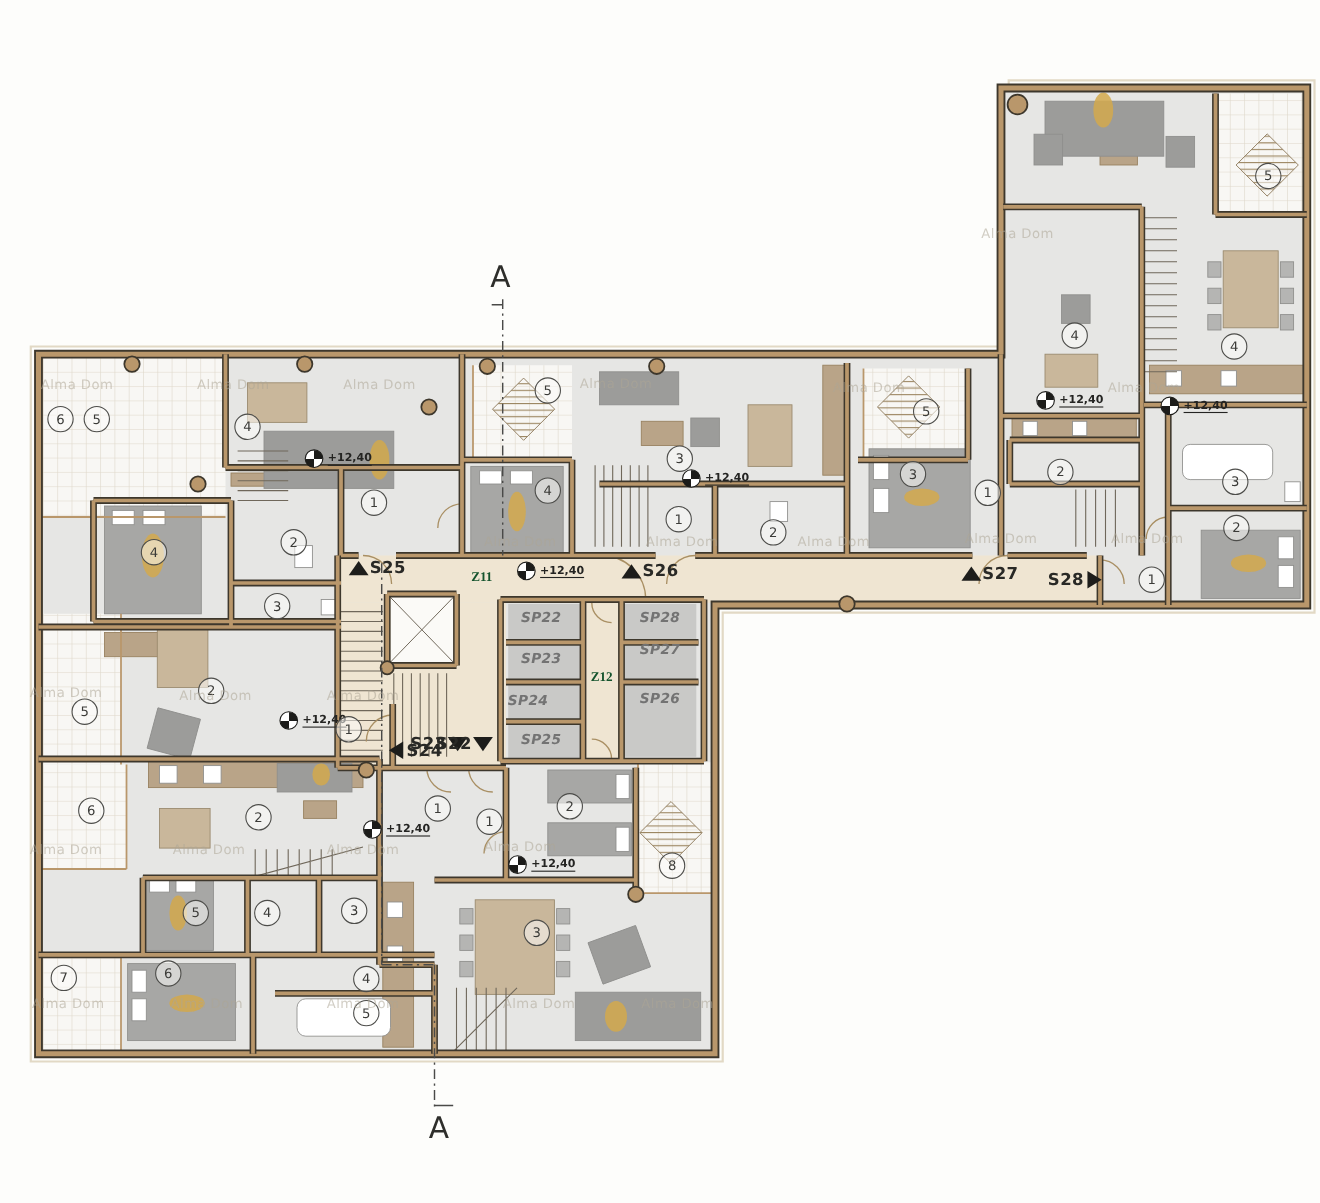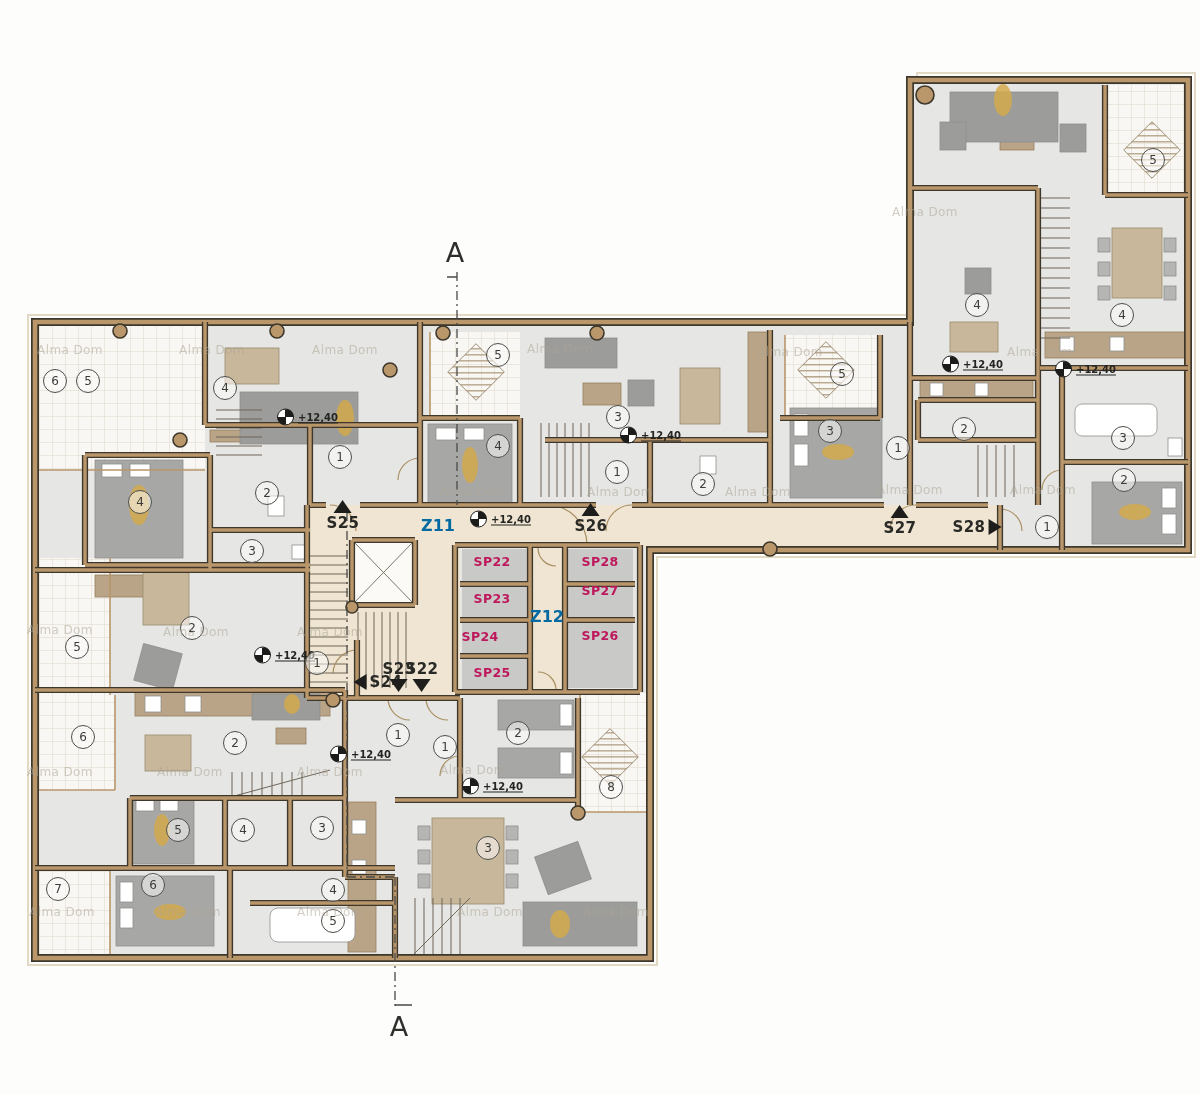--- a/index.html
+++ b/index.html
@@ -3,30 +3,30 @@
 <meta charset="utf-8">
 <style>
   html,body{margin:0;padding:0;background:#ffffff;}
   .stage{position:relative;width:1200px;height:1094px;background:#fdfdfb;overflow:hidden;
          font-family:"DejaVu Sans","Liberation Sans",sans-serif;}
   .stage svg{position:absolute;left:0;top:0;}
   .lbl{position:absolute;transform:translate(-50%,-50%);white-space:nowrap;}
   .rc{position:absolute;width:22px;height:22px;border:1.4px solid #4d4d4a;border-radius:50%;
       background:rgba(252,252,250,.55);color:#3b3b38;font-size:12px;font-weight:500;
       display:flex;align-items:center;justify-content:center;transform:translate(-50%,-50%);}
-  .sp{color:#be185d;font-size:12.5px;font-weight:bold;letter-spacing:.3px;}
-  .zl{color:#0369a1;font-size:16px;font-weight:bold;}
+  .sp{color:#737373;font-size:12.5px;font-weight:bold;letter-spacing:.3px;font-style:italic;}
+  .zl{color:#14532d;font-size:12px;font-weight:bold;font-family:Liberation Serif, serif;}
   .wm{color:rgba(173,165,150,.55);font-size:12px;font-weight:500;letter-spacing:.4px;}
   .section-a{color:#2e2e2b;font-size:27px;font-weight:500;}
   .elev{position:absolute;display:flex;align-items:center;gap:4px;transform:translate(0,-50%);}
   .elev-glyph{width:15px;height:15px;border-radius:50%;border:1.2px solid #1c1c1a;flex:0 0 auto;
       background:conic-gradient(#1c1c1a 0 90deg,#fff 90deg 180deg,#1c1c1a 180deg 270deg,#fff 270deg 360deg);}
   .elev-text{color:#242422;font-size:10px;font-weight:bold;border-bottom:1.6px solid #242422;line-height:1.1;}
   .ent{position:absolute;display:flex;align-items:center;gap:3px;transform:translate(-50%,-50%);}
-  .ent.col{flex-direction:column;gap:1px;}
+  .ent.col{flex-direction:row;gap:1px;}
   .ent-label{color:#292926;font-size:15px;font-weight:bold;letter-spacing:.4px;}
   .tri{width:0;height:0;}
   .tri-up{border-left:9px solid transparent;border-right:9px solid transparent;border-bottom:13px solid #1d1d1b;}
   .tri-down{border-left:9px solid transparent;border-right:9px solid transparent;border-top:13px solid #1d1d1b;}
   .tri-left{border-top:8px solid transparent;border-bottom:8px solid transparent;border-right:13px solid #1d1d1b;}
   .tri-right{border-top:8px solid transparent;border-bottom:8px solid transparent;border-left:13px solid #1d1d1b;}
 </style>
 </head>
 <body>
 

